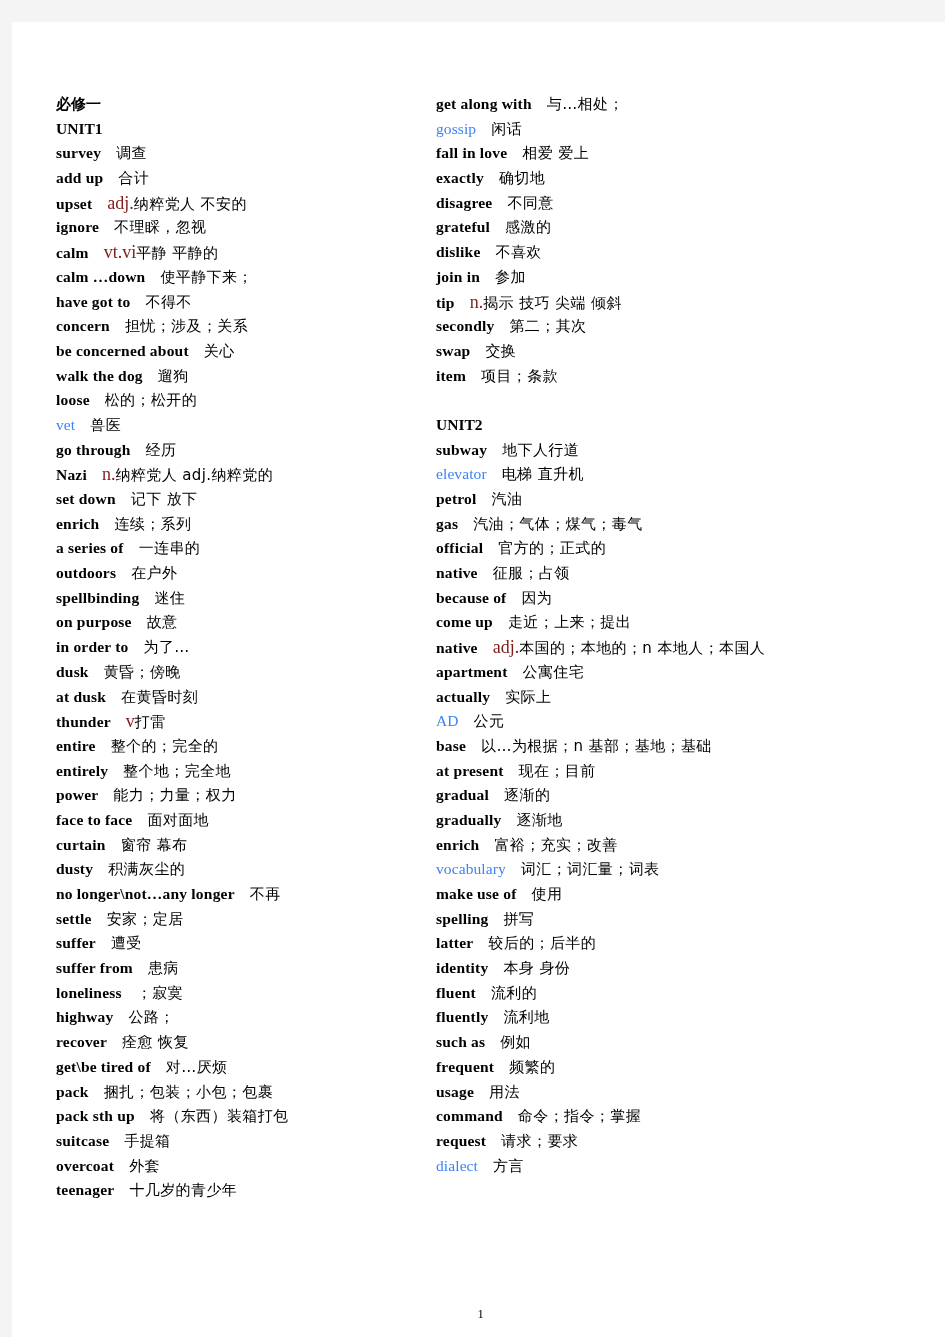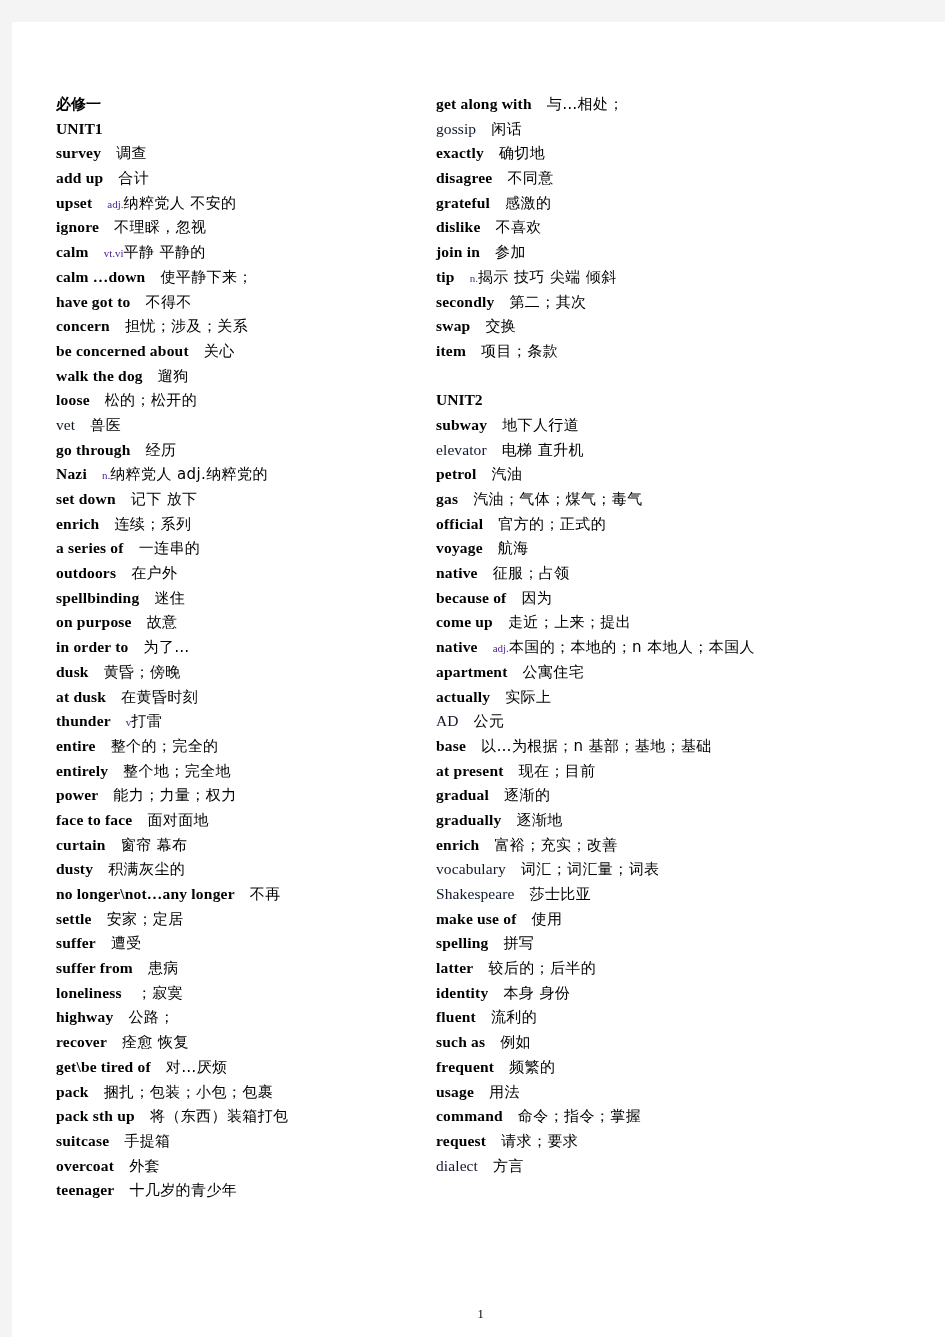--- a/index.html
+++ b/index.html
@@ -50,28 +50,28 @@
   .en {
     font-weight: bold;
     font-family: "Liberation Serif", "DejaVu Serif", serif;
     font-size: 15.5px;
     color: #000000;
     letter-spacing: 0.2px;
   }
   
   .en.faint {
     font-weight: normal;
-    color: #0f172a;
+    color: #3b82f6;
     letter-spacing: 0.1px;
   }
   
   .pos {
-    color: #4c1d95;
+    color: #7f1d1d;
     font-weight: normal;
-    font-size: 11px;
+    font-size: 18px;
   }
   
   .cn {
     font-family: "DejaVu Sans", "Liberation Sans", sans-serif;
     font-size: 15px;
     font-weight: normal;
     color: #000000;
     letter-spacing: 0.4px;
   }
   .gap2 { display:inline-block; width: 15px; }
@@ -146,56 +146,56 @@
         <div class="line"><span class="en">get\be tired of</span><span class="gap2"></span><span class="cn">对…厌烦</span></div>
         <div class="line"><span class="en">pack</span><span class="gap2"></span><span class="cn">捆扎；包装；小包；包裹</span></div>
         <div class="line"><span class="en">pack sth up</span><span class="gap2"></span><span class="cn">将（东西）装箱打包</span></div>
         <div class="line"><span class="en">suitcase</span><span class="gap2"></span><span class="cn">手提箱</span></div>
         <div class="line"><span class="en">overcoat</span><span class="gap2"></span><span class="cn">外套</span></div>
         <div class="line"><span class="en">teenager</span><span class="gap2"></span><span class="cn">十几岁的青少年</span></div>
       </div>
     <div class="col col-right" id="colRight">
         <div class="line"><span class="en">get along with</span><span class="gap2"></span><span class="cn">与…相处；</span></div>
         <div class="line"><span class="en faint">gossip</span><span class="gap2"></span><span class="cn">闲话</span></div>
+        <div class="line"><span class="en">fall in love</span><span class="gap2"></span><span class="cn">相爱 爱上</span></div>
         <div class="line"><span class="en">exactly</span><span class="gap2"></span><span class="cn">确切地</span></div>
         <div class="line"><span class="en">disagree</span><span class="gap2"></span><span class="cn">不同意</span></div>
         <div class="line"><span class="en">grateful</span><span class="gap2"></span><span class="cn">感激的</span></div>
         <div class="line"><span class="en">dislike</span><span class="gap2"></span><span class="cn">不喜欢</span></div>
         <div class="line"><span class="en">join in</span><span class="gap2"></span><span class="cn">参加</span></div>
         <div class="line"><span class="en">tip</span><span class="gap2"></span><span class="pos">n.</span><span class="cn">揭示 技巧 尖端 倾斜</span></div>
         <div class="line"><span class="en">secondly</span><span class="gap2"></span><span class="cn">第二；其次</span></div>
         <div class="line"><span class="en">swap</span><span class="gap2"></span><span class="cn">交换</span></div>
         <div class="line"><span class="en">item</span><span class="gap2"></span><span class="cn">项目；条款</span></div>
         <div class="line">&nbsp;</div>
         <div class="line"><span class="heading">UNIT2</span></div>
         <div class="line"><span class="en">subway</span><span class="gap2"></span><span class="cn">地下人行道</span></div>
         <div class="line"><span class="en faint">elevator</span><span class="gap2"></span><span class="cn">电梯 直升机</span></div>
         <div class="line"><span class="en">petrol</span><span class="gap2"></span><span class="cn">汽油</span></div>
         <div class="line"><span class="en">gas</span><span class="gap2"></span><span class="cn">汽油；气体；煤气；毒气</span></div>
         <div class="line"><span class="en">official</span><span class="gap2"></span><span class="cn">官方的；正式的</span></div>
-        <div class="line"><span class="en">voyage</span><span class="gap2"></span><span class="cn">航海</span></div>
         <div class="line"><span class="en">native</span><span class="gap2"></span><span class="cn">征服；占领</span></div>
         <div class="line"><span class="en">because of</span><span class="gap2"></span><span class="cn">因为</span></div>
         <div class="line"><span class="en">come up</span><span class="gap2"></span><span class="cn">走近；上来；提出</span></div>
         <div class="line"><span class="en">native</span><span class="gap2"></span><span class="pos">adj.</span><span class="cn">本国的；本地的；n 本地人；本国人</span></div>
         <div class="line"><span class="en">apartment</span><span class="gap2"></span><span class="cn">公寓住宅</span></div>
         <div class="line"><span class="en">actually</span><span class="gap2"></span><span class="cn">实际上</span></div>
         <div class="line"><span class="en faint">AD</span><span class="gap2"></span><span class="cn">公元</span></div>
         <div class="line"><span class="en">base</span><span class="gap2"></span><span class="cn">以…为根据；n 基部；基地；基础</span></div>
         <div class="line"><span class="en">at present</span><span class="gap2"></span><span class="cn">现在；目前</span></div>
         <div class="line"><span class="en">gradual</span><span class="gap2"></span><span class="cn">逐渐的</span></div>
         <div class="line"><span class="en">gradually</span><span class="gap2"></span><span class="cn">逐渐地</span></div>
         <div class="line"><span class="en">enrich</span><span class="gap2"></span><span class="cn">富裕；充实；改善</span></div>
         <div class="line"><span class="en faint">vocabulary</span><span class="gap2"></span><span class="cn">词汇；词汇量；词表</span></div>
-        <div class="line"><span class="en faint">Shakespeare</span><span class="gap2"></span><span class="cn">莎士比亚</span></div>
         <div class="line"><span class="en">make use of</span><span class="gap2"></span><span class="cn">使用</span></div>
         <div class="line"><span class="en">spelling</span><span class="gap2"></span><span class="cn">拼写</span></div>
         <div class="line"><span class="en">latter</span><span class="gap2"></span><span class="cn">较后的；后半的</span></div>
         <div class="line"><span class="en">identity</span><span class="gap2"></span><span class="cn">本身 身份</span></div>
         <div class="line"><span class="en">fluent</span><span class="gap2"></span><span class="cn">流利的</span></div>
+        <div class="line"><span class="en">fluently</span><span class="gap2"></span><span class="cn">流利地</span></div>
         <div class="line"><span class="en">such as</span><span class="gap2"></span><span class="cn">例如</span></div>
         <div class="line"><span class="en">frequent</span><span class="gap2"></span><span class="cn">频繁的</span></div>
         <div class="line"><span class="en">usage</span><span class="gap2"></span><span class="cn">用法</span></div>
         <div class="line"><span class="en">command</span><span class="gap2"></span><span class="cn">命令；指令；掌握</span></div>
         <div class="line"><span class="en">request</span><span class="gap2"></span><span class="cn">请求；要求</span></div>
         <div class="line"><span class="en faint">dialect</span><span class="gap2"></span><span class="cn">方言</span></div>
       </div>
   </div>
 
   <div class="page-number">1</div>

